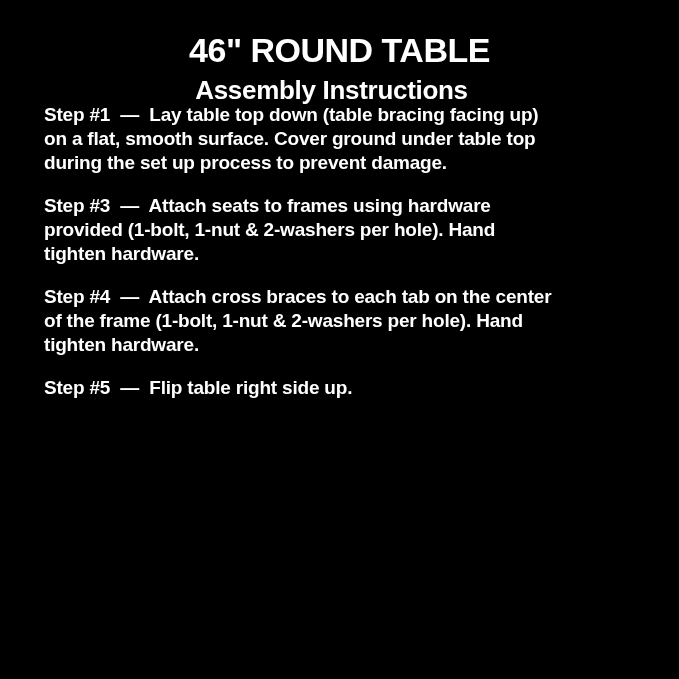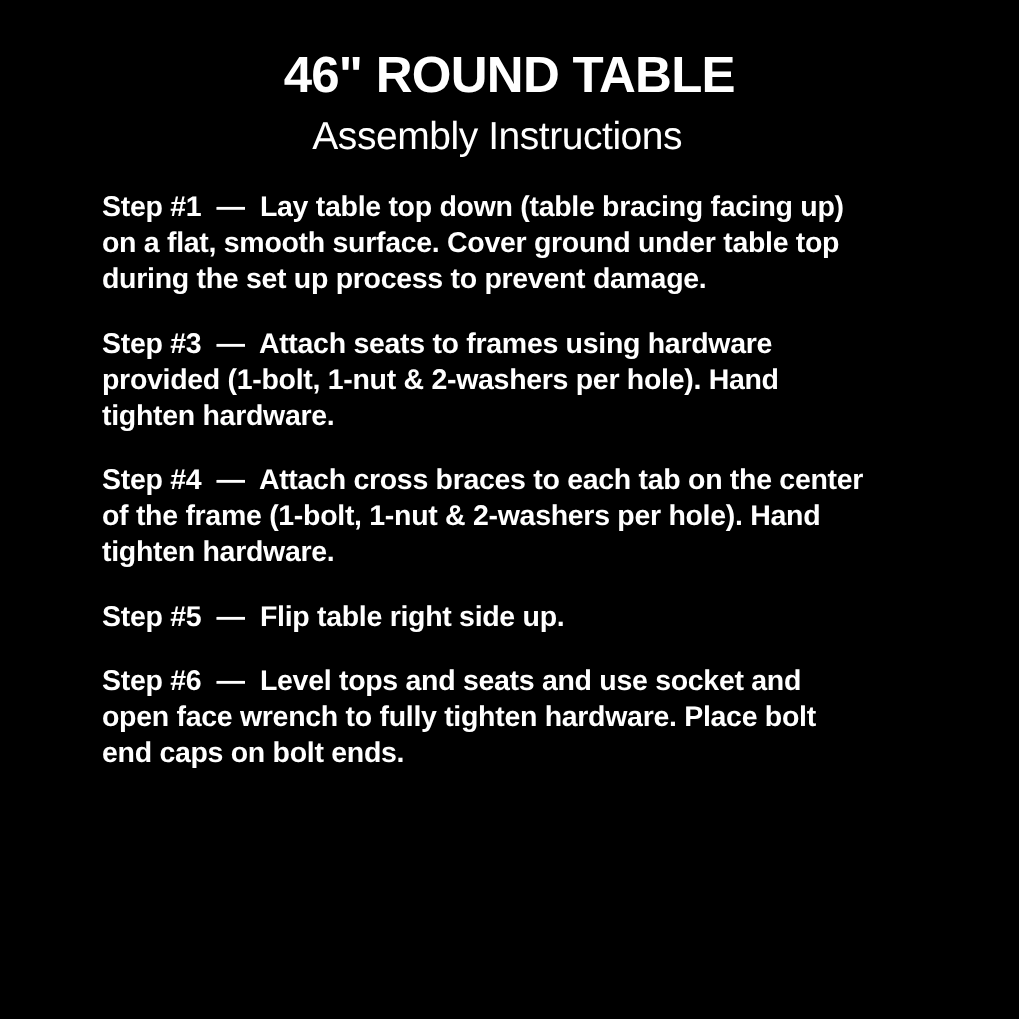--- a/index.html
+++ b/index.html
@@ -28,26 +28,25 @@
     line-height: 34px;
     letter-spacing: -0.5px;
     font-weight: 700;
     white-space: pre;
   }
   .subtitle {
     margin: 10px 16px 0 0;
     font-size: 26px;
     line-height: 26px;
     letter-spacing: -0.3px;
-    font-weight: 400;
+    font-weight: 700;
     white-space: pre;
   }
   .steps {
-    margin-top: 24px;
-    padding-left: 68px;
+    padding-left: 44px;
     padding-right: 26px;
   }
   .step {
     margin: 0 0 19px 0;
     font-size: 19px;
     line-height: 24px;
     letter-spacing: -0.2px;
     font-weight: 700;
     white-space: pre-wrap;
   }
@@ -64,17 +63,14 @@
     <p class="step">Step #1  —  Lay table top down (table bracing facing up)
 on a flat, smooth surface. Cover ground under table top
 during the set up process to prevent damage.</p>
     <p class="step">Step #3  —  Attach seats to frames using hardware
 provided (1-bolt, 1-nut &amp; 2-washers per hole). Hand
 tighten hardware.</p>
     <p class="step">Step #4  —  Attach cross braces to each tab on the center
 of the frame (1-bolt, 1-nut &amp; 2-washers per hole). Hand
 tighten hardware.</p>
     <p class="step">Step #5  —  Flip table right side up.</p>
-    <p class="step">Step #6  —  Level tops and seats and use socket and
-open face wrench to fully tighten hardware. Place bolt
-end caps on bolt ends.</p>
   </div>
 </div>
 
 </body></html>

